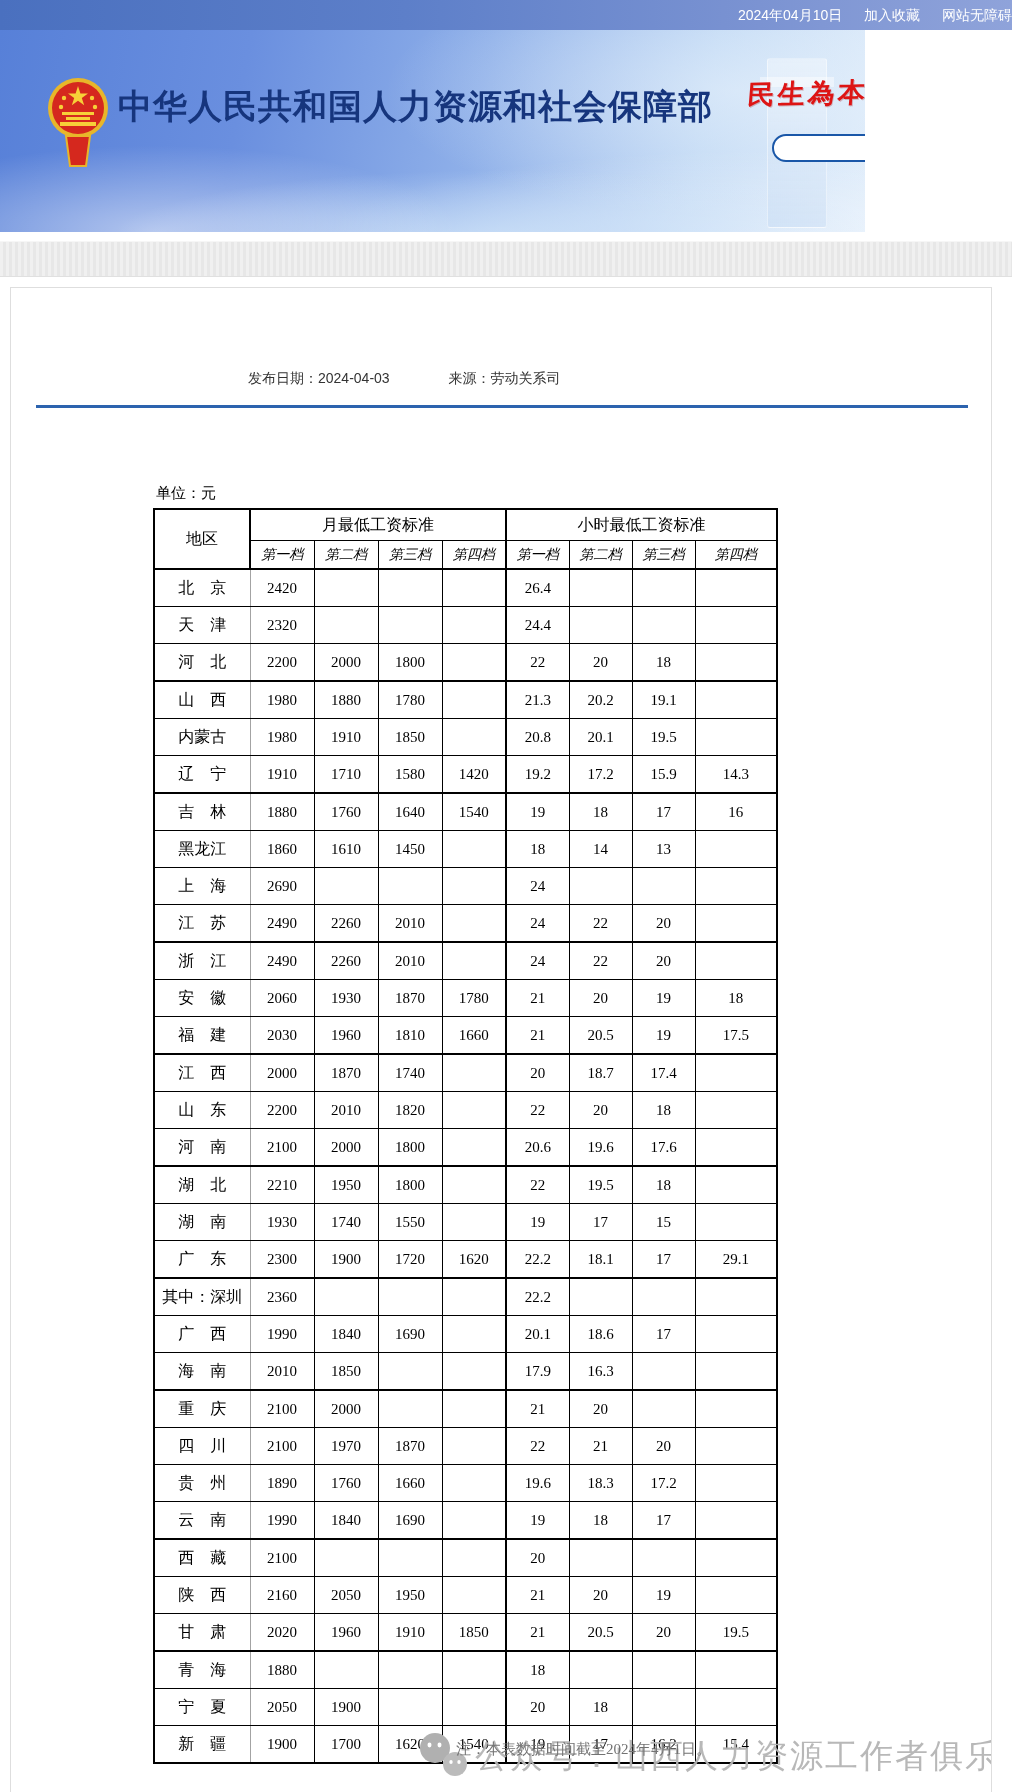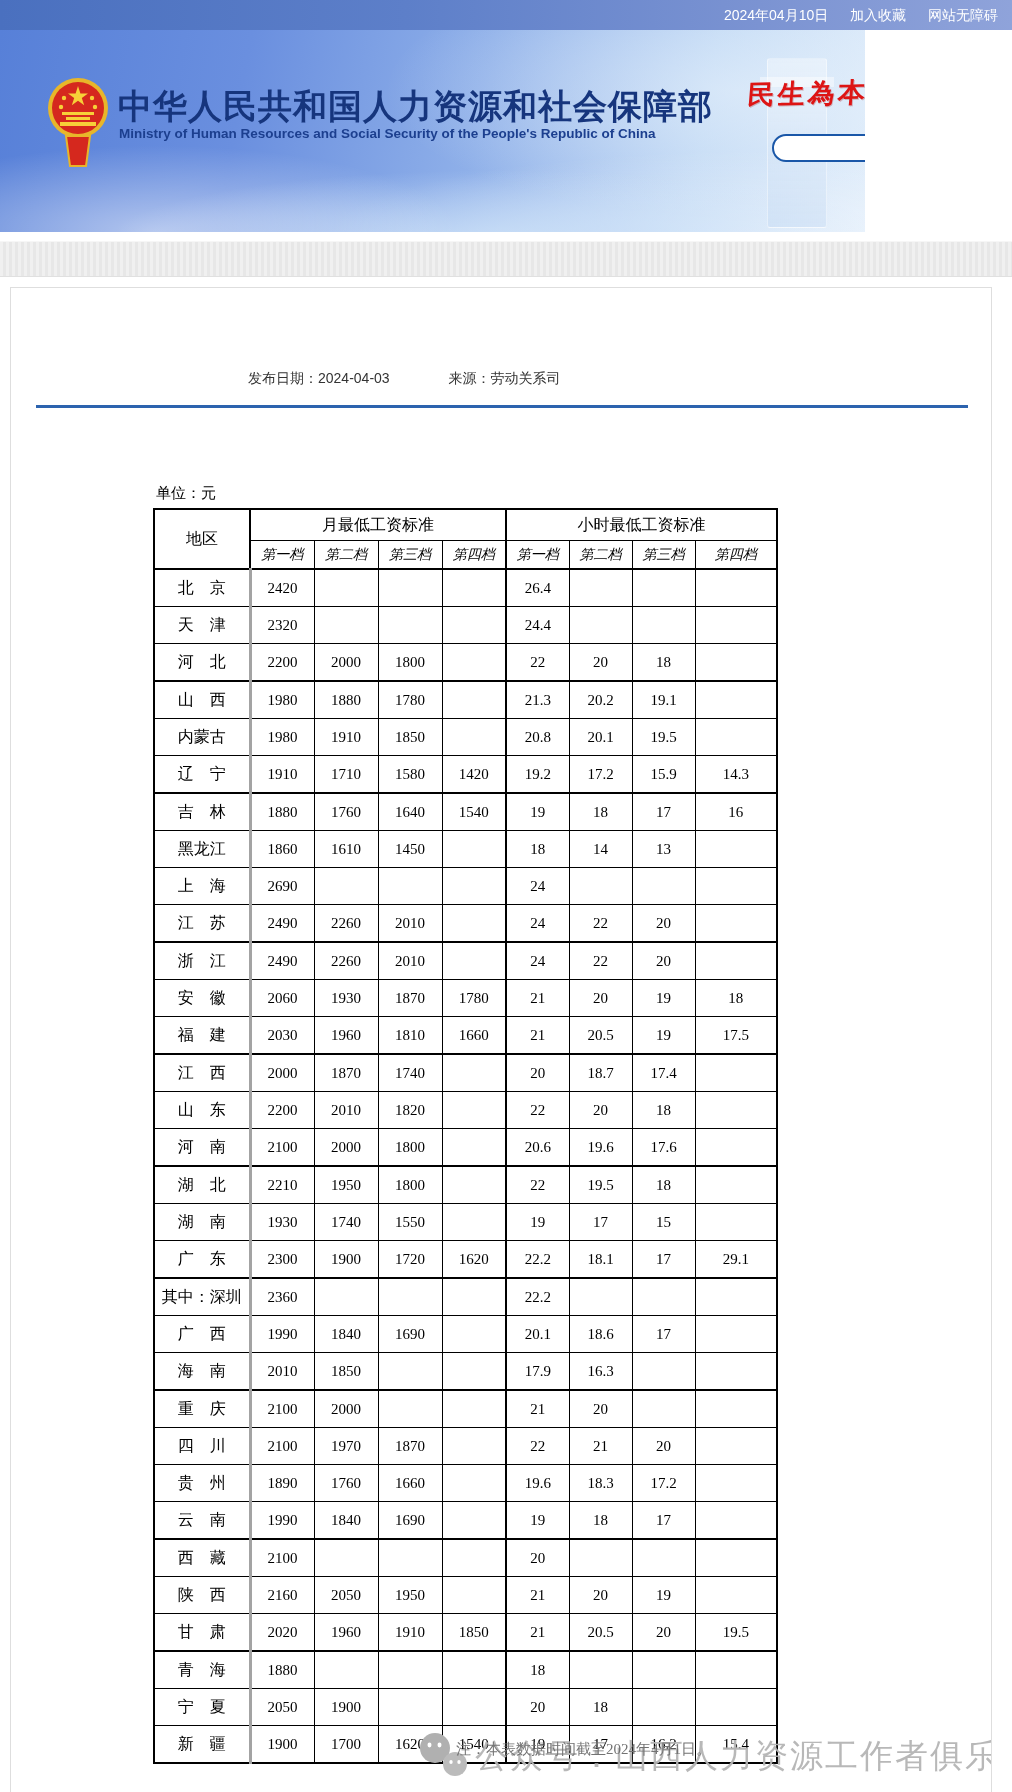--- a/index.html
+++ b/index.html
@@ -5,21 +5,21 @@
   html,body{margin:0;padding:0;}
   body{
     width:1012px;height:1792px;position:relative;overflow:hidden;
     background:#ffffff;font-family:"Liberation Sans","DejaVu Sans",sans-serif;
   }
   
   .topbar{
     position:absolute;left:0;top:0;width:1012px;height:30px;
     background:linear-gradient(90deg,#4a70bf 0%,#5d7fc9 40%,#7b93d2 75%,#8fa3da 100%);
     color:#fff;font-size:14px;line-height:30px;text-align:right;
-    box-sizing:border-box;padding-right:14px;
+    box-sizing:border-box;
   }
   .topbar span{margin-left:18px;}
   .topbar .tlink{cursor:pointer;}
   
   .banner{
     position:absolute;left:0;top:30px;width:865px;height:202px;
     background:
       radial-gradient(ellipse 420px 120px at 18% 100%,rgba(255,255,255,.50),rgba(255,255,255,0) 72%),
       radial-gradient(ellipse 560px 100px at 58% 104%,rgba(205,226,248,.85),rgba(205,226,248,0) 70%),
       radial-gradient(ellipse 620px 110px at 92% 100%,rgba(255,255,255,.45),rgba(255,255,255,0) 75%),
@@ -99,21 +99,21 @@
     border-collapse:collapse;table-layout:fixed;
     font-family:"Liberation Serif","DejaVu Serif",serif;color:#000;
     border:2px solid #000;
   }
   .wage th,.wage td{border:1px solid #000;text-align:center;padding:0;overflow:hidden;}
   .wage thead tr.group th{height:30px;font-size:16px;font-weight:normal;}
   .wage thead tr.tiers th{height:27px;font-size:14px;font-weight:normal;font-style:italic;}
   .wage thead tr.tiers th{border-bottom:2px solid #000;}
   .wage th.region-h{font-size:16px;font-weight:normal;border-right:2px solid #000;border-bottom:2px solid #000;}
   .wage td{height:36px;font-size:15px;}
-  .wage td.region{font-size:16px;border-right:3px solid #a3a3a3;}
+  .wage td.region{font-size:16px;border-right:1px solid #a3a3a3;}
   .wage td.gsep,.wage th.gsep{border-right:2px solid #000;}
   .wage tr.thick td{border-bottom:2px solid #000;}
   
   .note{
     position:absolute;left:445px;top:1452px;z-index:2;
     font-family:Liberation Serif, serif;font-size:15px;color:#737373;
     white-space:nowrap;
   }
   .watermark{
     position:absolute;left:404px;top:1442px;z-index:1;
@@ -143,21 +143,20 @@
       <circle cx="46" cy="24" r="2.2" fill="#f7d038"></circle>
       <circle cx="15" cy="33" r="2.2" fill="#f7d038"></circle>
       <circle cx="49" cy="33" r="2.2" fill="#f7d038"></circle>
       <rect x="16" y="38" width="32" height="3" fill="#f7d038"></rect>
       <rect x="20" y="43" width="24" height="3" fill="#f7d038"></rect>
       <rect x="14" y="48" width="36" height="4" fill="#f7d038"></rect>
       <path d="M20 62 L44 62 L40 92 L24 92 Z" fill="#d5281e" stroke="#e8b62a" stroke-width="2"></path>
     </svg>
   </span>
   <div class="ministry-cn">中华人民共和国人力资源和社会保障部</div>
-  <div class="ministry-en">Ministry of Human Resources and Social Security of the People's Republic of China</div>
   <div class="slogan">民生為本 人才優先</div>
   <div class="searchbox">
     <input type="text" placeholder="" style="">
     <button class="search-btn" title="">
       <svg width="20" height="20" viewBox="0 0 20 20">
         <circle cx="8.5" cy="8.5" r="5.5" fill="none" stroke="#1a57a8" stroke-width="2.4"></circle>
         <line x1="12.8" y1="12.8" x2="18" y2="18" stroke="#1a57a8" stroke-width="2.8" stroke-linecap="round"></line>
       </svg>
     </button>
   </div>

